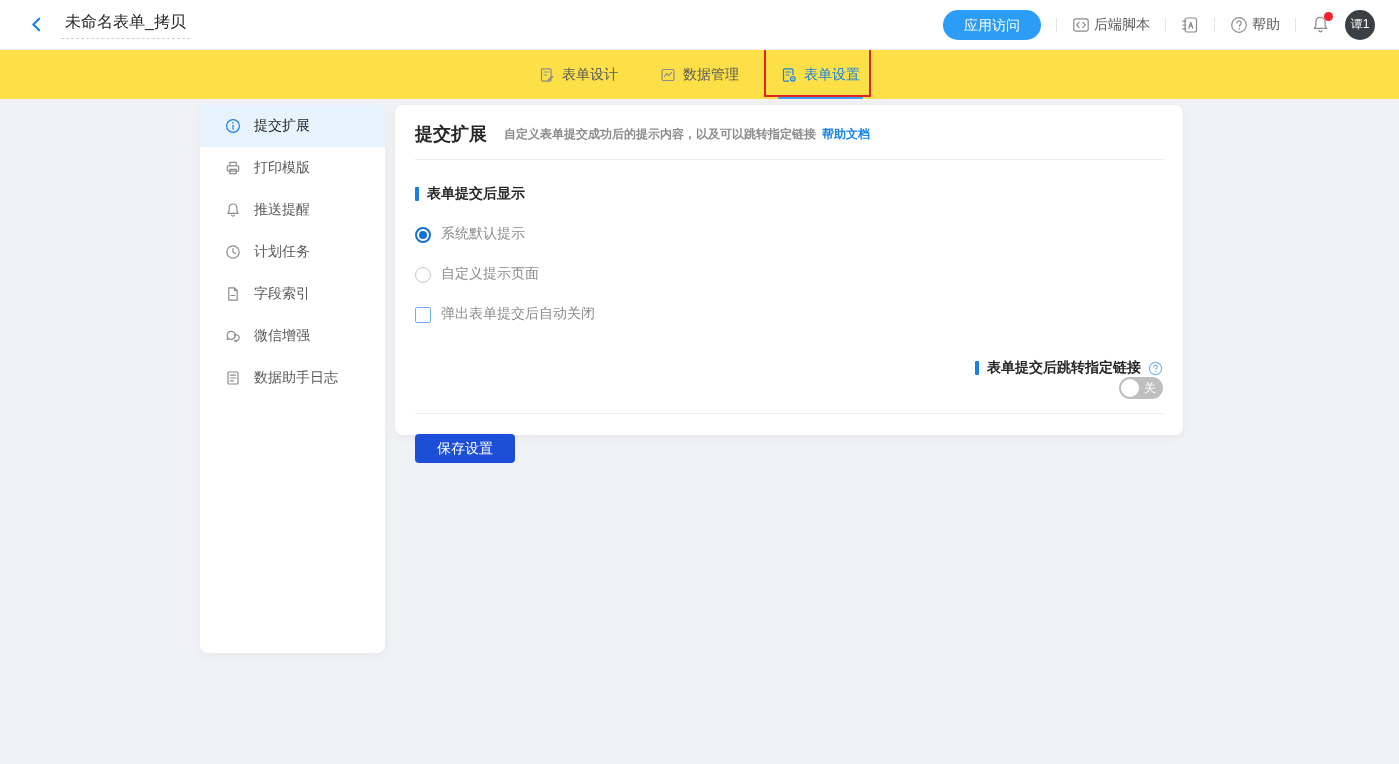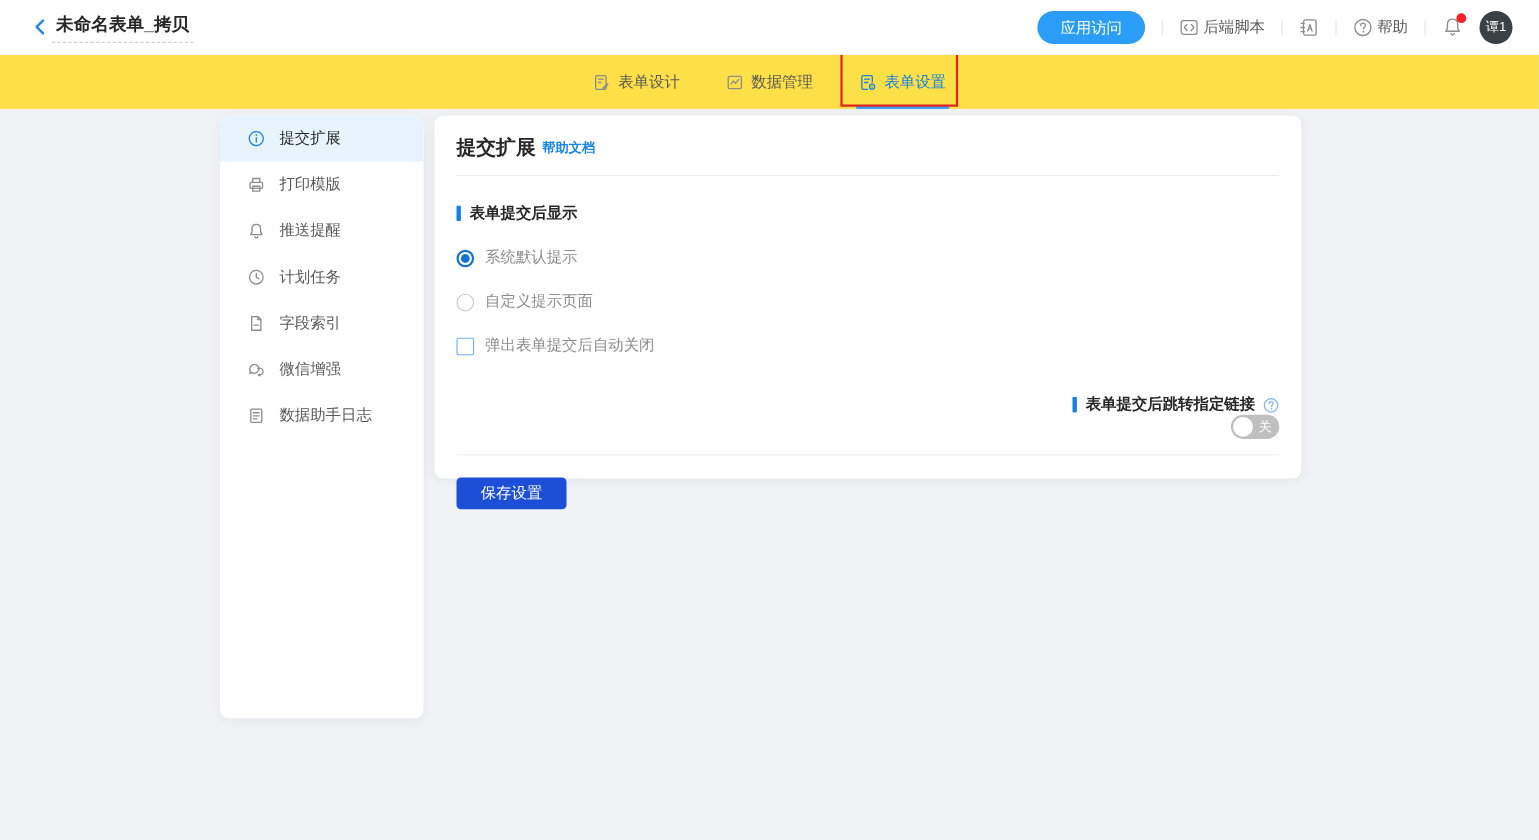--- a/index.html
+++ b/index.html
@@ -10,22 +10,22 @@
   }
   svg { display:block; }
 
   
   .topbar {
     height:50px; background:#fff; display:flex; align-items:center;
     padding:0 24px 0 28px; border-bottom:1px solid #f0f0f0; position:relative; z-index:3;
   }
   .back-btn { display:flex; align-items:center; cursor:pointer; color:#1684ec; }
   .doc-title {
-    margin-left:2px; font-size:16px; color:#262626;
-    border-bottom:1px dashed #cfcfcf; padding:2px 4px 5px; cursor:text;font-weight:bold;
+    margin-left:16px; font-size:16px; color:#262626;
+    border-bottom:1px dashed #cfcfcf; padding:2px 4px 5px; cursor:text;
   }
   .top-right { margin-left:auto; display:flex; align-items:center; gap:15px; }
   .pill-btn {
     background:#2b9df6; color:#fff; font-size:14px; height:30px; line-height:30px;
     padding:0 21px; border-radius:16px; border:none; cursor:pointer;
   }
   .vdiv { width:1px; height:14px; background:#e4e4e4; }
   .top-item { display:flex; align-items:center; gap:4px; color:#595959; font-size:14px; cursor:pointer; }
   .top-icon { color:#8c8c8c; display:flex; }
   .bell-wrap { position:relative; cursor:pointer; color:#8c8c8c; }
@@ -261,20 +261,21 @@
             <path d="M5.4 5.2h5.2M5.4 8h5.2M5.4 10.8h3" stroke-linecap="round"></path>
           </svg>
       </span>
       <span>数据助手日志</span>
     </div>
   </div>
 
   <div class="main-card">
     <div class="card-head">
       <span class="card-title">提交扩展</span>
+      <span class="card-sub">自定义表单提交成功后的提示内容，以及可以跳转指定链接</span>
       <span class="help-link">帮助文档</span>
     </div>
     <div class="hr"></div>
 
     <div class="sec-title">
       <span class="blue-bar"></span>
       <span>表单提交后显示</span>
     </div>
 
     <div class="opt-row">

